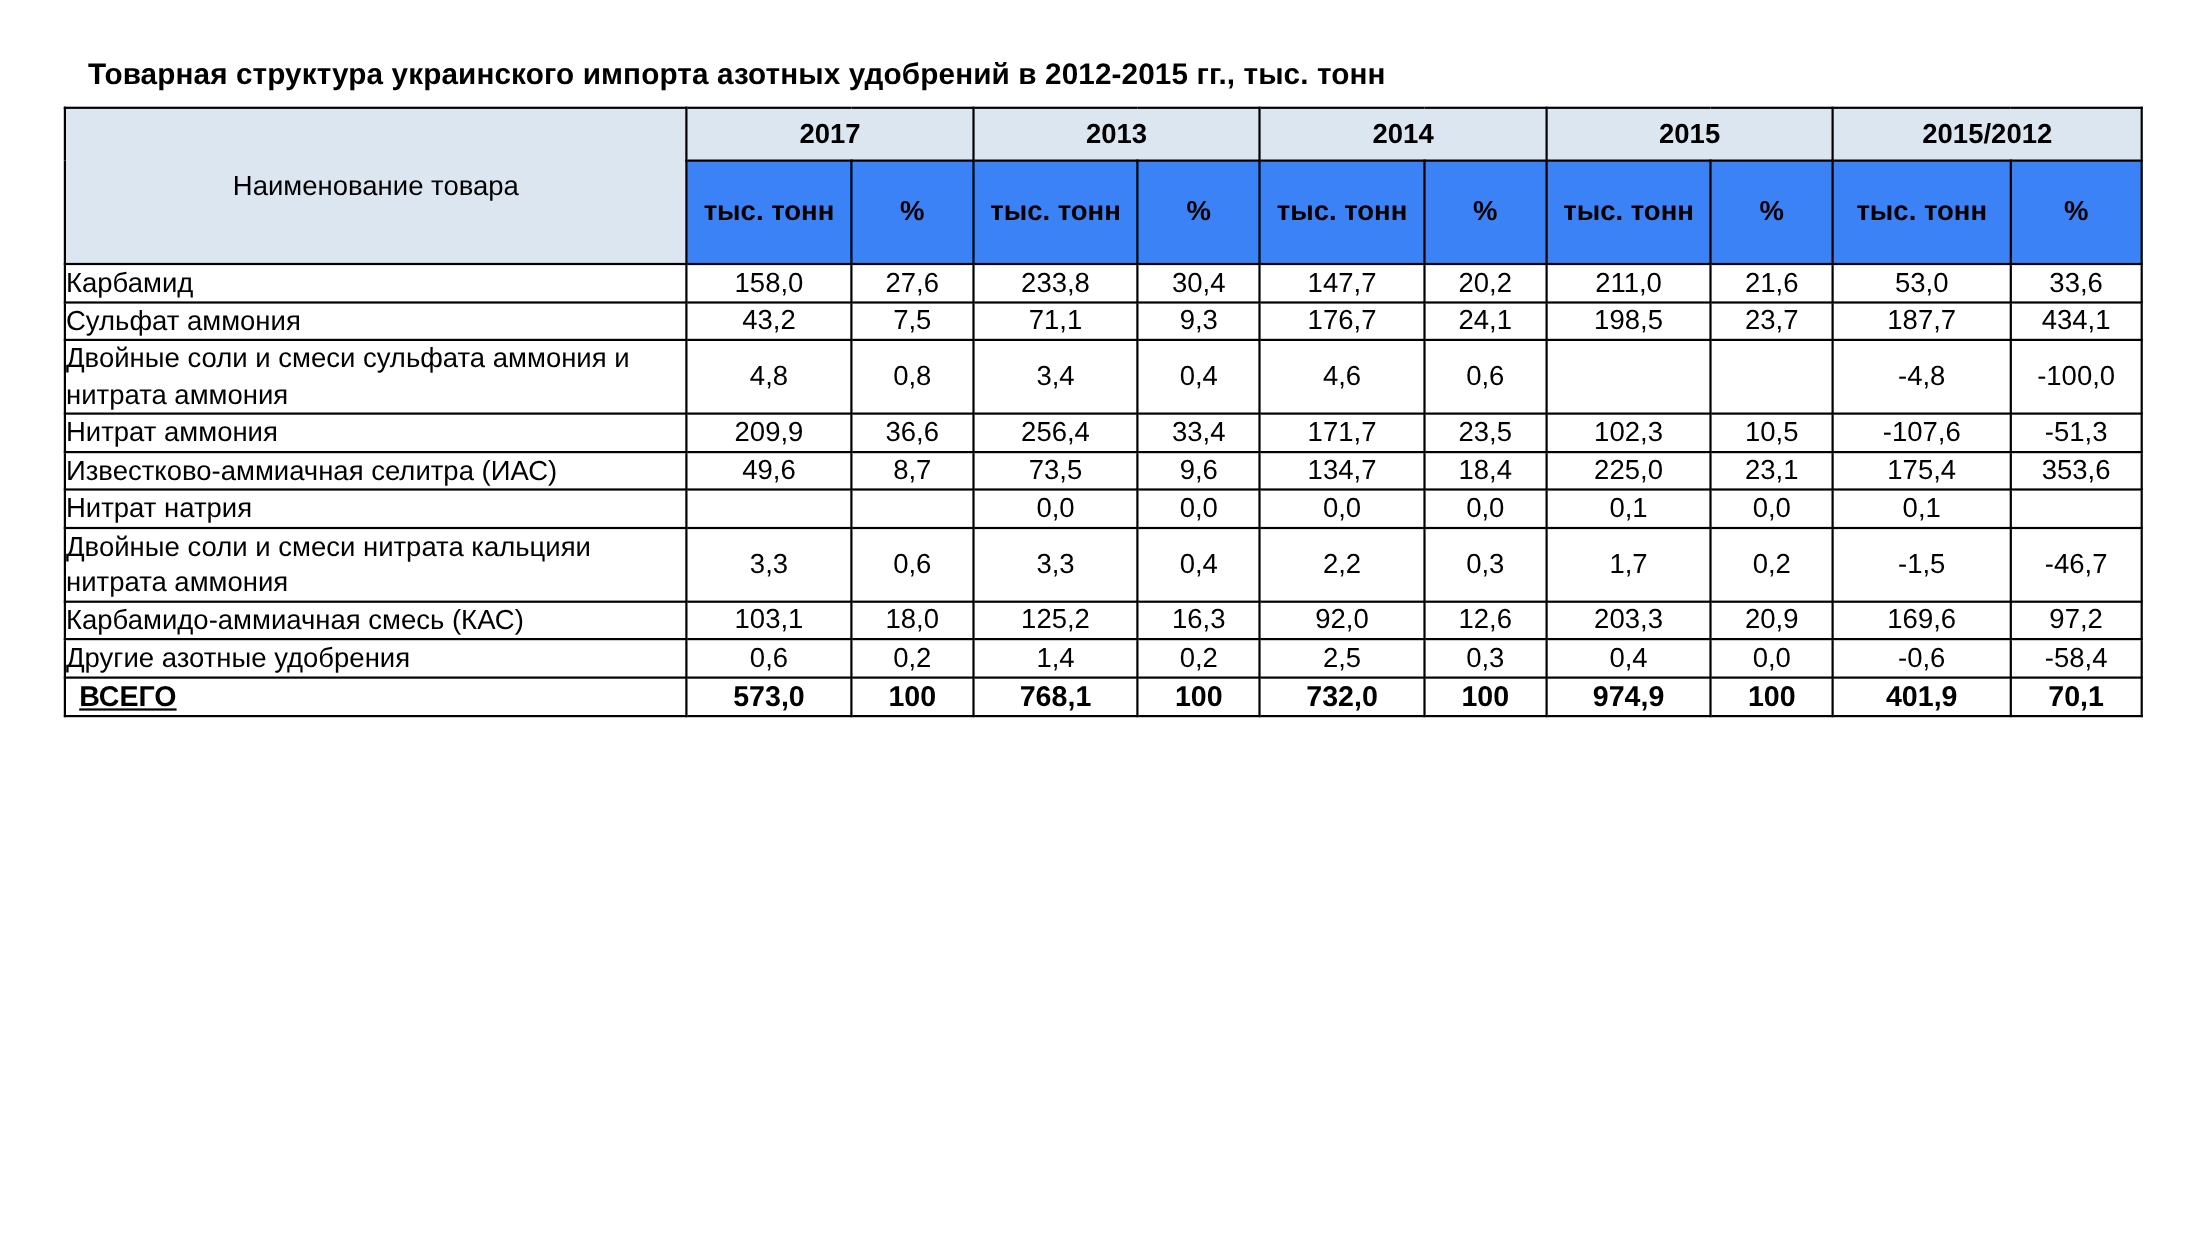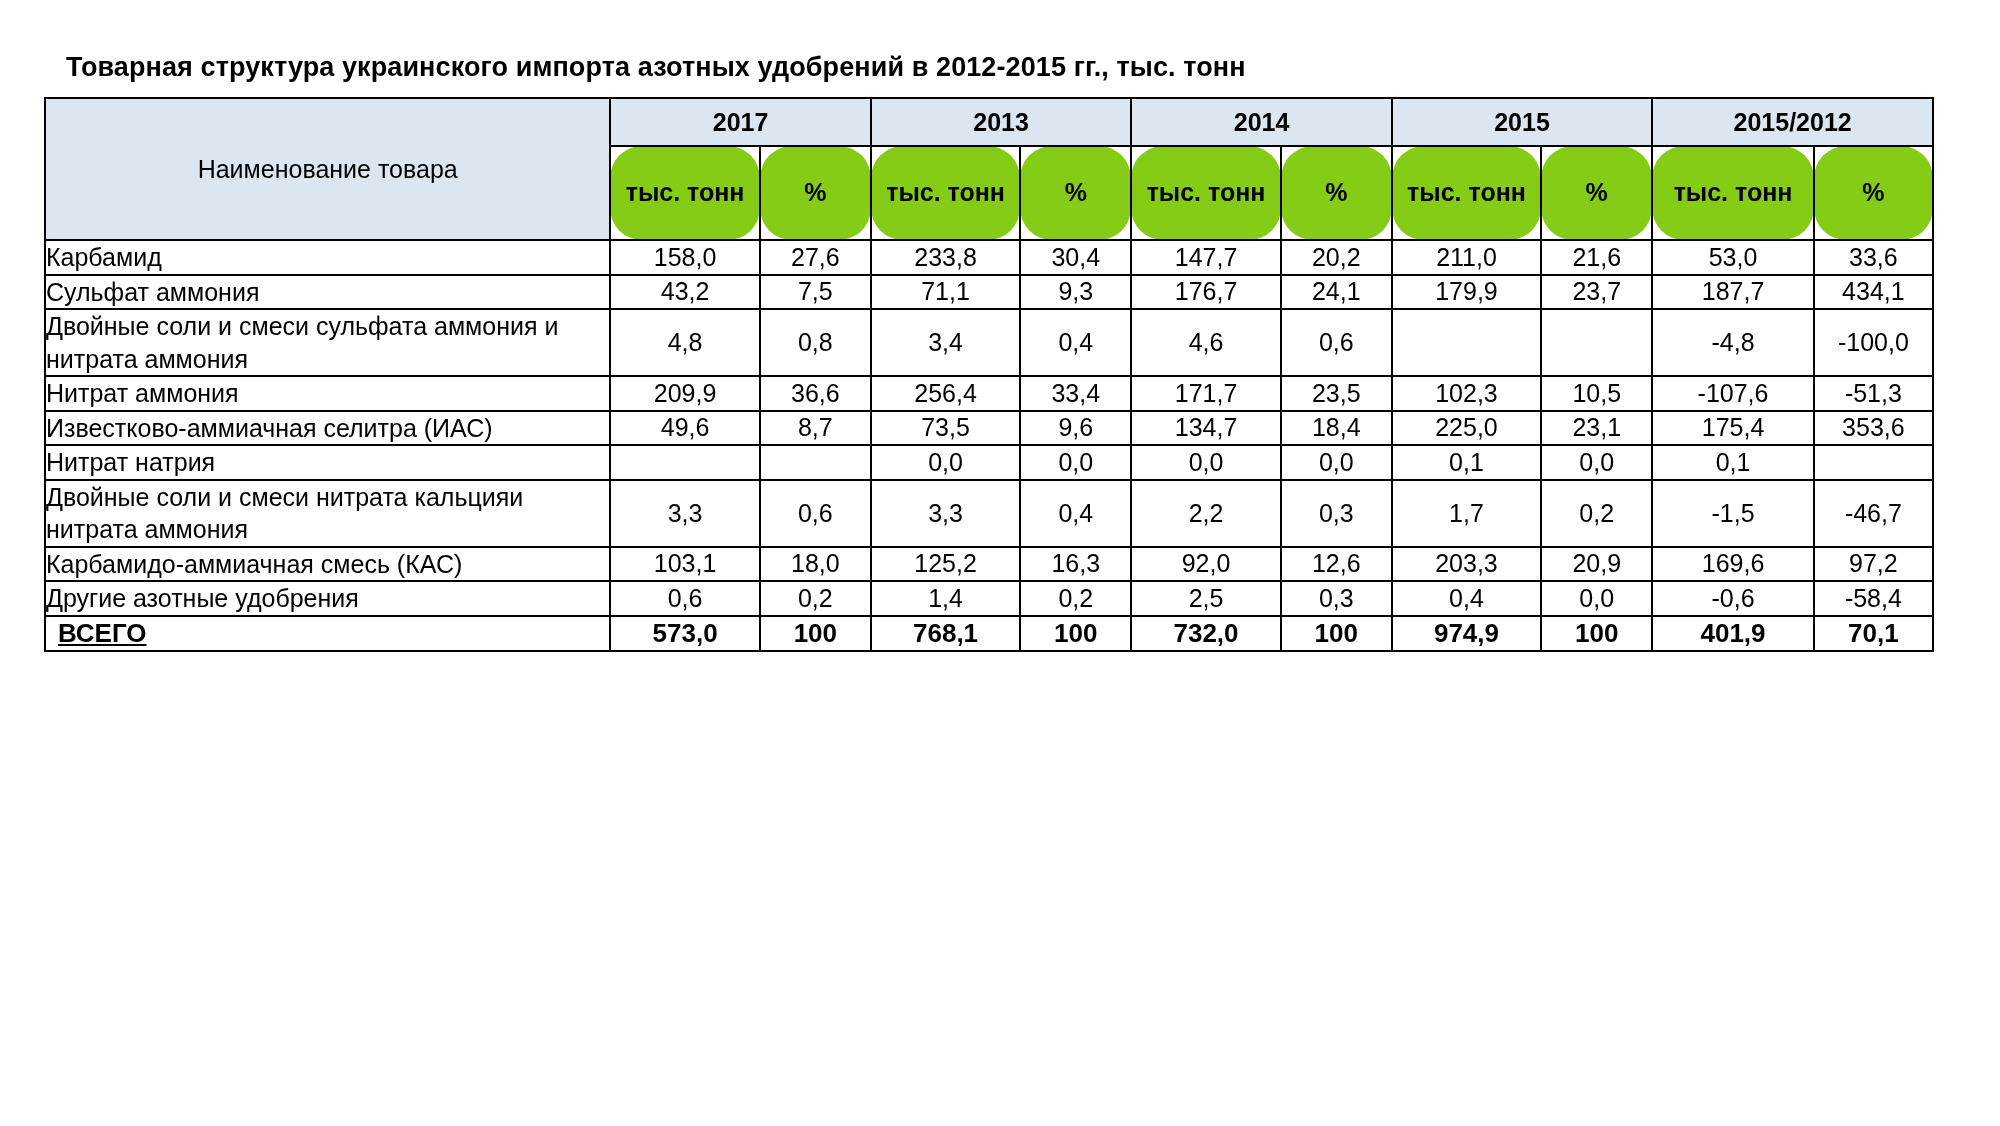--- a/index.html
+++ b/index.html
@@ -8,21 +8,21 @@
     background: #ffffff;
   }
   body {
     width: 2000px;
     height: 1126px;
     font-family: "Liberation Sans", sans-serif;
     color: #000000;
     overflow: hidden;
   }
   .page {
-    padding: 52px 60px 0 44px;
+    padding: 52px 60px 0 58px;
     box-sizing: border-box;
   }
   .title {
     font-size: 27px;
     font-weight: bold;
     color: #000000;
     margin: 0 0 14px 22px;
     letter-spacing: 0.1px;
   }
   table.data {
@@ -44,28 +44,27 @@
     height: 46px;
   }
   .hdr-name {
     background: #dce6f1;
     font-weight: normal;
     font-size: 26px;
     text-align: center;
     vertical-align: middle;
   }
   .hdr-sub {
-    background: #84cc16;
+    background: #3b82f6;
     font-weight: bold;
     font-size: 25px;
     text-align: center;
     vertical-align: middle;
     line-height: 1.18;
     height: 92px;
-    border-radius: 32px;
   }
   td.name {
     text-align: left;
     padding: 6px 0 6px 12px;
     line-height: 1.3;
     vertical-align: middle;
   }
   td.num {
     text-align: center;
     vertical-align: middle;
@@ -148,21 +147,21 @@
         <td class="num">33,6</td>
       </tr>
       <tr>
         <td class="name">Сульфат аммония</td>
         <td class="num">43,2</td>
         <td class="num">7,5</td>
         <td class="num">71,1</td>
         <td class="num">9,3</td>
         <td class="num">176,7</td>
         <td class="num">24,1</td>
-        <td class="num">179,9</td>
+        <td class="num">198,5</td>
         <td class="num">23,7</td>
         <td class="num">187,7</td>
         <td class="num">434,1</td>
       </tr>
       <tr>
         <td class="name">Двойные соли и смеси сульфата аммония и нитрата аммония</td>
         <td class="num">4,8</td>
         <td class="num">0,8</td>
         <td class="num">3,4</td>
         <td class="num">0,4</td>

